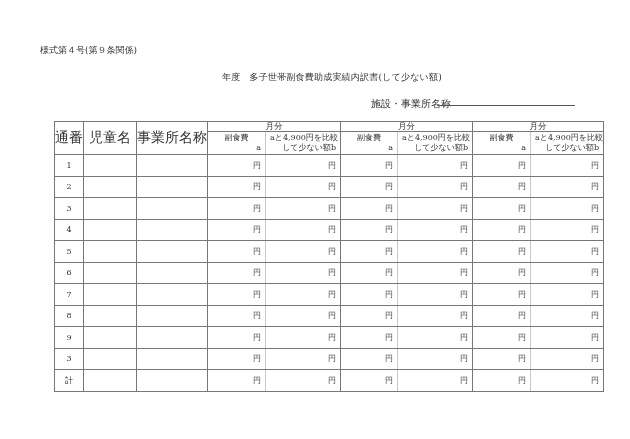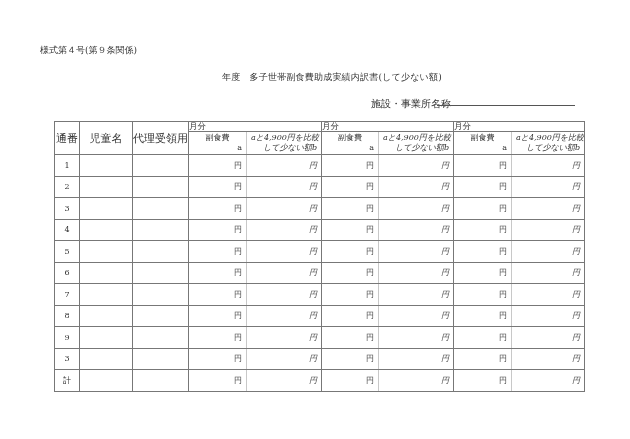--- a/index.html
+++ b/index.html
@@ -13,30 +13,30 @@
   #facility-label { left:363px; top:97px; font-size:10px;margin-left:8px; }
   #facility-line { left:437px; top:105px; width:138px; height:0; border-bottom:1px solid #555; }
 
   table.grid {
     position:absolute; left:54px; top:121px; border-collapse:collapse;
     font-size:8px; table-layout:fixed; color:#333;
   }
   table.grid td {
     border:1px solid #777; padding:0; overflow:hidden; white-space:nowrap;
   }
-  .h-month { height:9px; line-height:9px; font-size:8.5px; }
+  .h-month { height:9px; text-align:center; line-height:9px; font-size:8.5px; }
   .h-sub { height:22px; vertical-align:top; position:relative; }
-  .h-fix { text-align:center; vertical-align:middle; font-size:11px; }
+  .h-fix { text-align:center; vertical-align:middle; font-size:14px; }
   .sub-a .l1 { display:block; text-align:center; line-height:11px; }
   .sub-a .l2 { display:block; text-align:right; padding-right:4px; line-height:10px; }
   .sub-b .l1 { display:block; text-align:left; padding-left:4px; line-height:11px; }
   .sub-b .l2 { display:block; padding-left:4px; padding-right:4px; line-height:10px;text-align:right; }
   .sub-b .l2 .b { float:right; }
   td.a-col { border-right:1px solid #c8c8c8 !important;margin-top:44px; }
-  td.b-col { border-left:1px solid #c8c8c8 !important;font-style:italic; }
+  td.b-col { border-left:1px solid #c8c8c8 !important; }
   tr.body-row td { height:20.5px; }
   .num { text-align:center; font-size:8px; }
   .yen { text-align:right; padding-right:4px !important; font-size:8px; color:#444; }
 </style>
 </head>
 <body>
 
 <div id="form-no" class="abs">様式第４号(第９条関係)</div>
 <div id="title" class="abs">年度　多子世帯副食費助成実績内訳書(して少ない額)</div>
 <div id="facility-label" class="abs">施設・事業所名称</div>
@@ -51,21 +51,21 @@
       <col style="width:75px">
     <col style="width:57px">
       <col style="width:75px">
     <col style="width:58px">
       <col style="width:73px">
   </colgroup>
   <tbody>
       <tr>
     <td rowspan="2" class="h-fix">通番</td>
     <td rowspan="2" class="h-fix">児童名</td>
-    <td rowspan="2" class="h-fix">代理受領用</td>
+    <td rowspan="2" class="h-fix">事業所名称</td>
     <td colspan="2" class="h-month">月分</td>
     <td colspan="2" class="h-month">月分</td>
     <td colspan="2" class="h-month">月分</td>
   </tr>
   <tr>
     <td class="h-sub sub-a a-col">
       <span class="l1">副食費</span>
       <span class="l2">a</span>
     </td>
     <td class="h-sub sub-b b-col">

